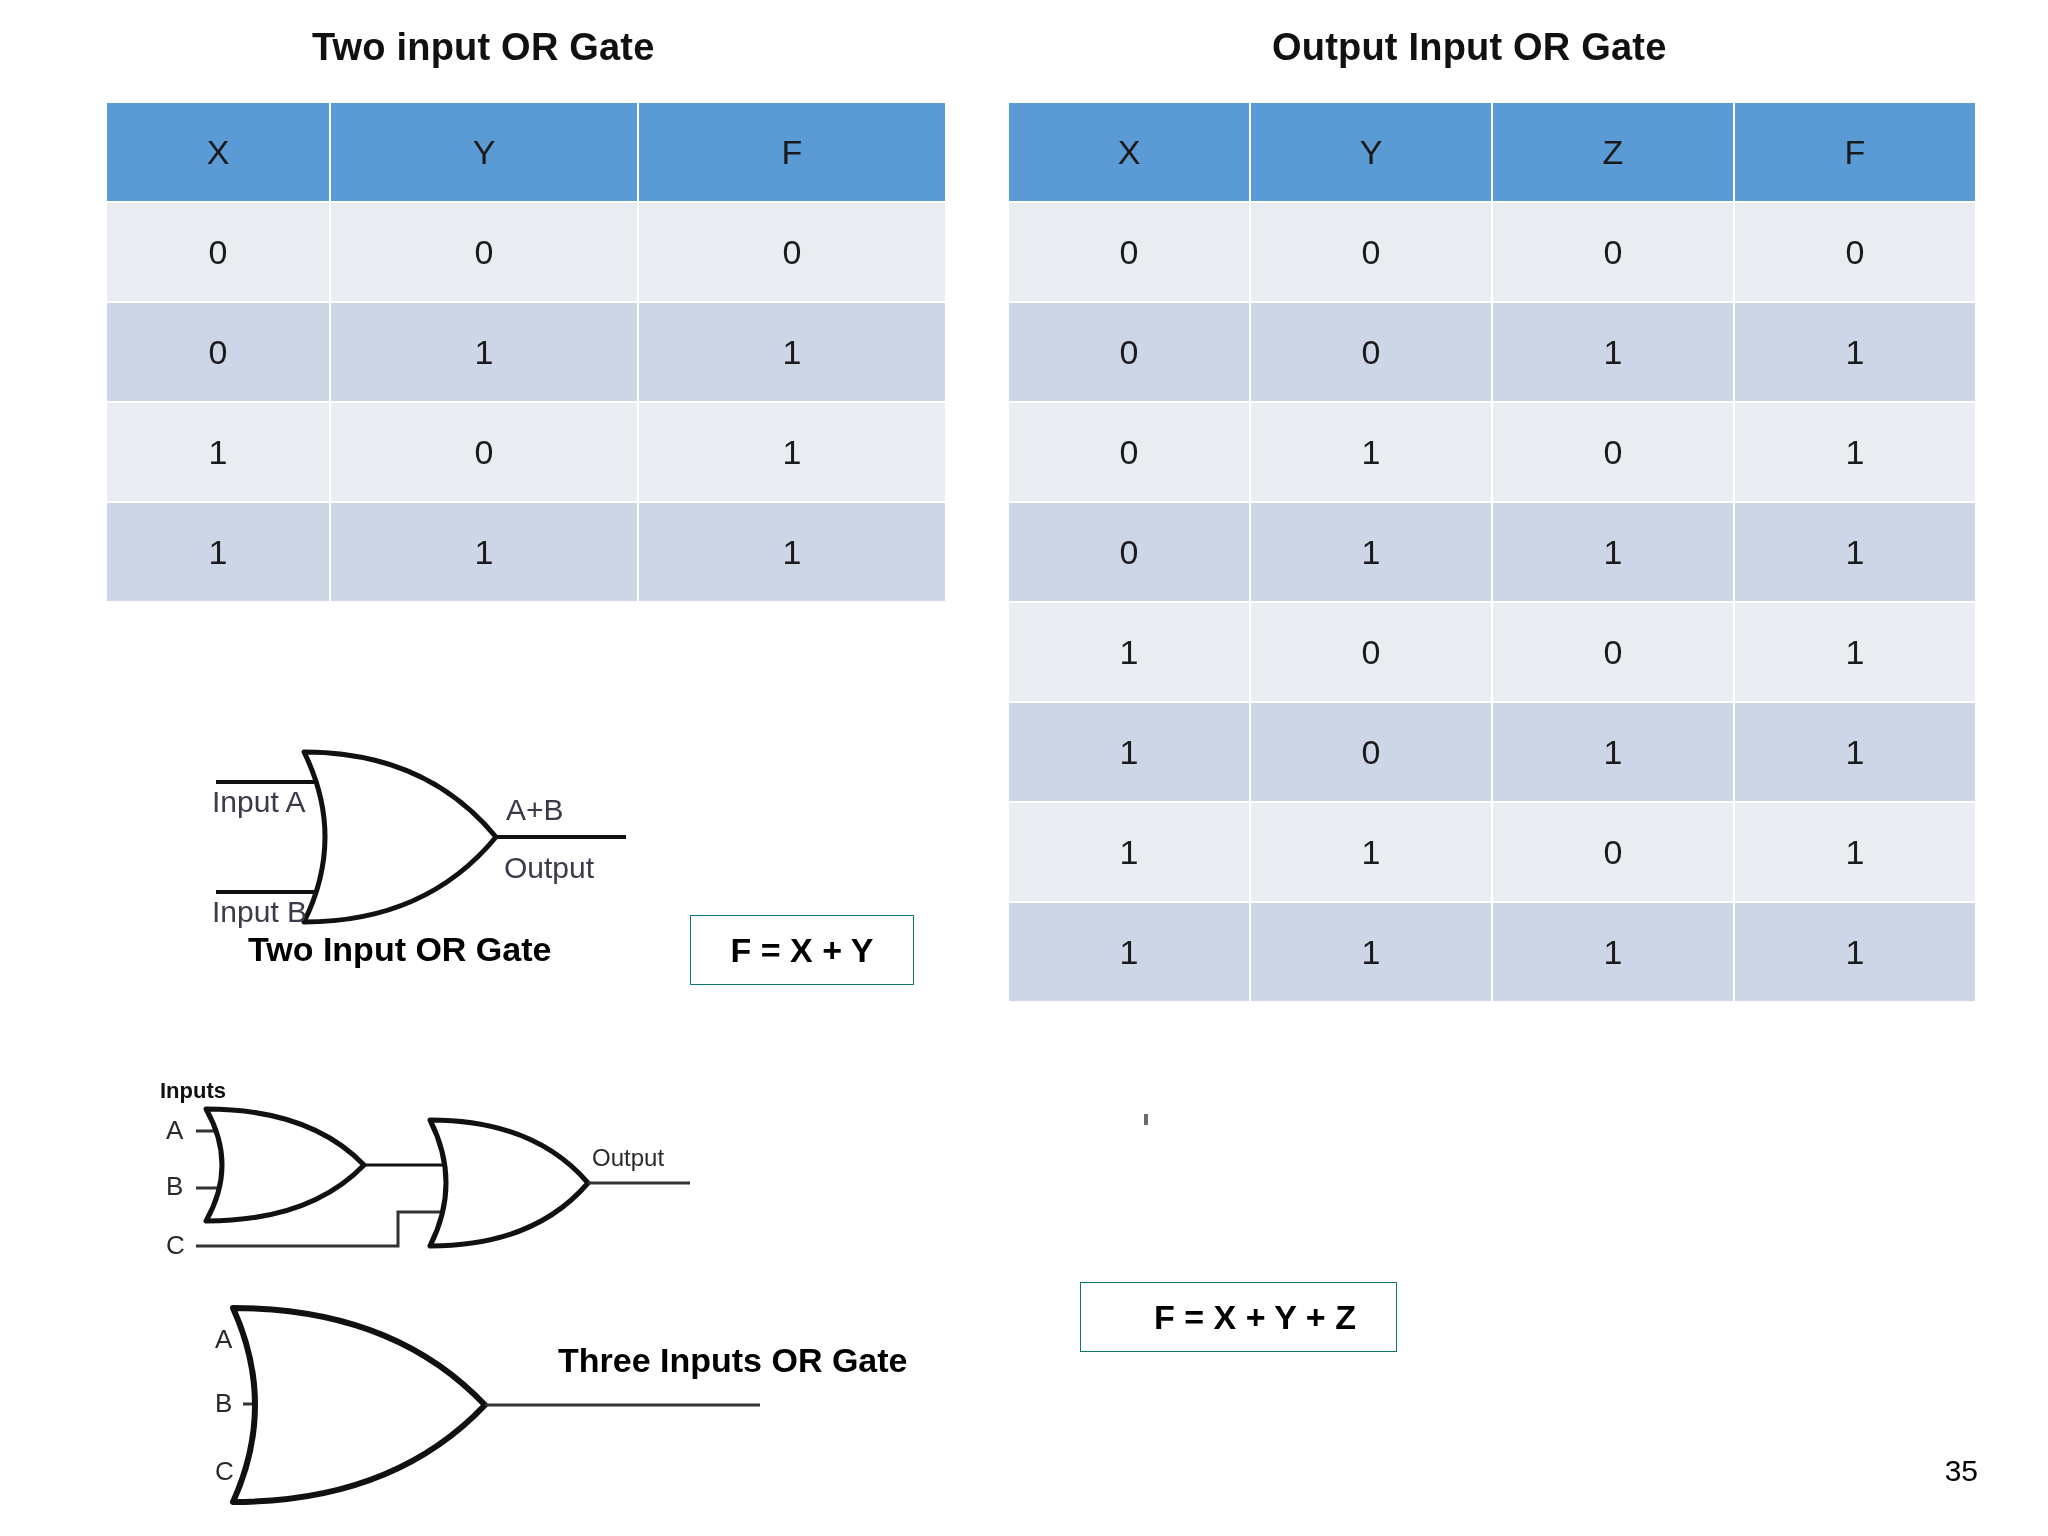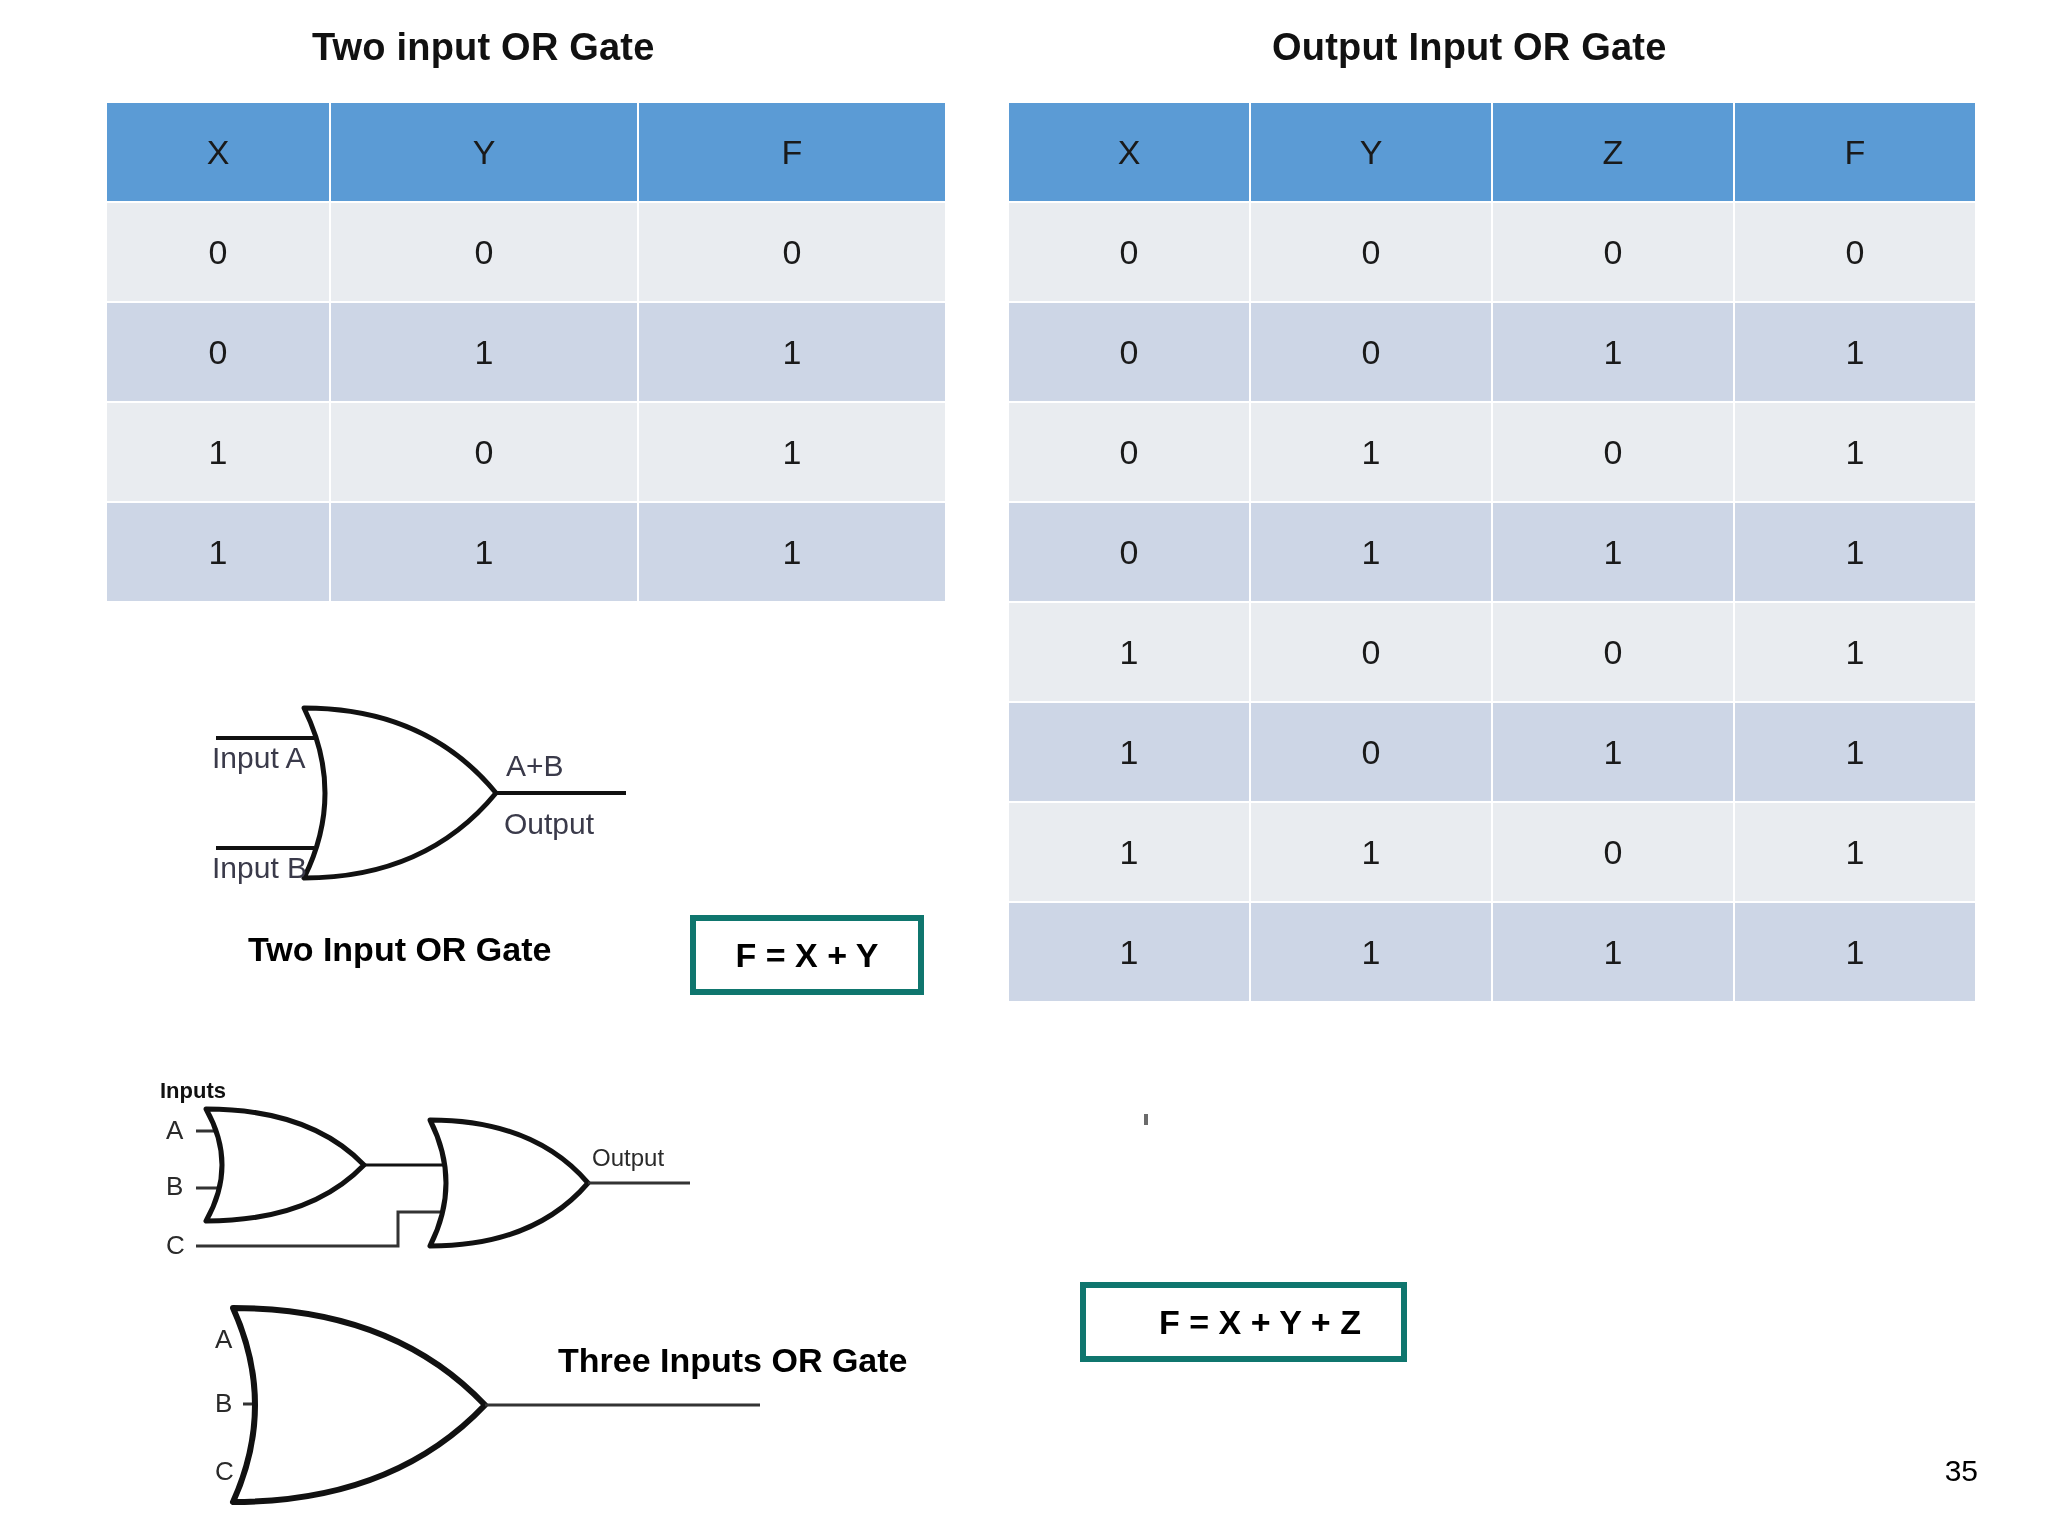--- a/index.html
+++ b/index.html
@@ -57,39 +57,39 @@
   #table-two   { left: 105px; top: 101px; width: 838px; }
   #table-two col.c-x { width: 222px; }
   #table-two col.c-y { width: 306px; }
   #table-two col.c-f { width: 306px; }
 
   #table-three { left: 1007px; top: 101px; width: 962px; }
   #table-three col.c3 { width: 240px; }
 
   
   .figure { position: absolute; }
-  #fig-or2      { left: 196px;  top: 696px;  width: 470px; height: 200px; text-align: center; }
+  #fig-or2      { left: 196px;  top: 740px;  width: 470px; height: 200px; text-align: center; }
   #fig-or3-casc { left: 160px;  top: 1076px; width: 660px; height: 215px; text-decoration: underline; }
   #fig-or3-big  { left: 215px;  top: 1300px; width: 560px; height: 215px; }
 
   
   .caption {
     position: absolute;
     font-weight: bold;
     font-size: 34px;
     color: #000000;
     white-space: nowrap;
   }
   #caption-two   { left: 248px; top: 930px; }
   #caption-three { left: 558px; top: 1297px; margin-top: 44px; }
 
   
   .formula-box {
     position: absolute;
-    border: 6px solid #0f766e;
+    border: 1px solid #0f766e;
     background: #ffffff;
     display: flex;
     align-items: center;
     justify-content: center;
     font-weight: bold;
     font-size: 34px;
     color: #000000;
     white-space: nowrap;
   }
   #formula-two   { left: 690px;  top: 915px;  width: 222px; height: 68px; }

